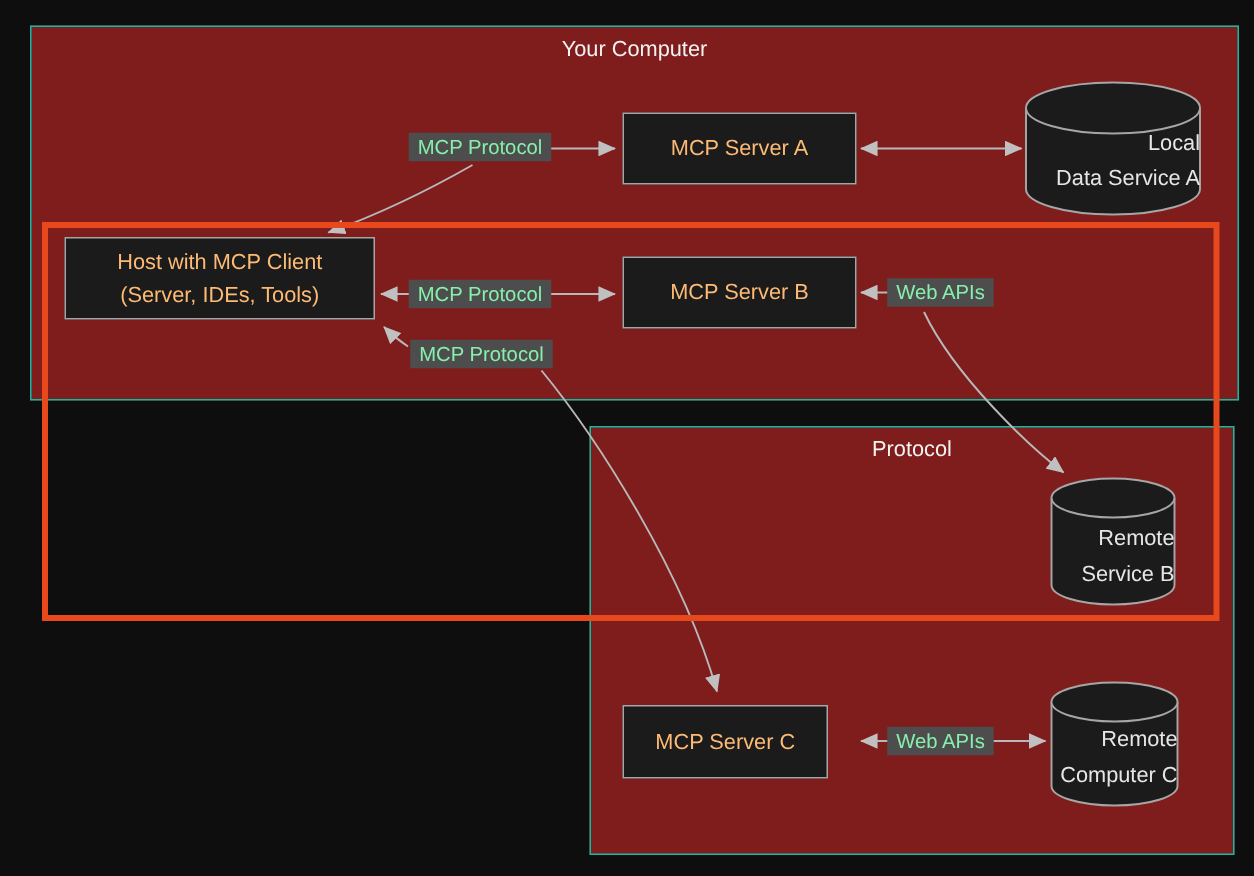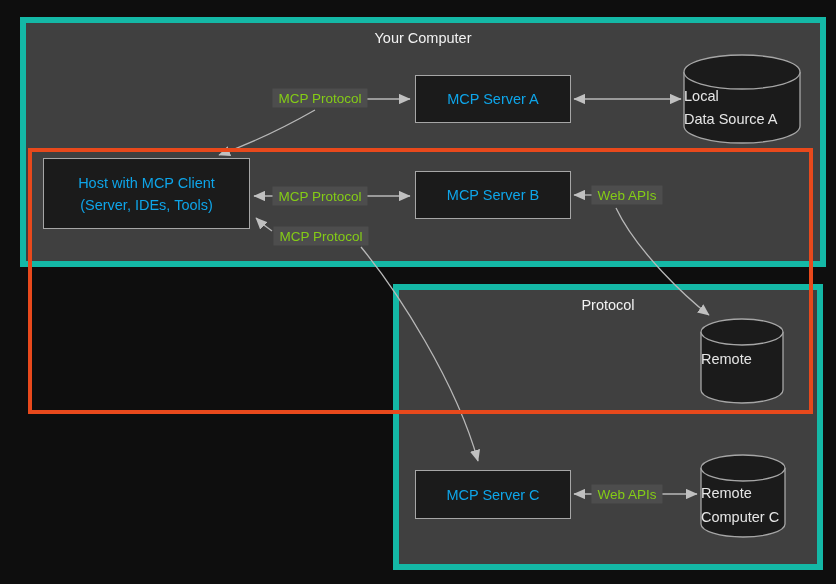--- a/index.html
+++ b/index.html
@@ -2,48 +2,48 @@
 <html><head>
 <meta charset="utf-8">
 <style>
   html,body { margin:0; padding:0; background:#0e0e0e; }
   * { box-sizing:border-box; font-family:"Liberation Sans", sans-serif; }
   #stage {
     position:relative; width:836px; height:584px; overflow:hidden;
     background:#0e0e0e;
   }
   .container {
-    position:absolute; background:#404040; border:6px solid #14b8a6;
+    position:absolute; background:#7f1d1d; border:1px solid #14b8a6;
   }
   #container-your-computer { left:20px; top:17px; width:806px; height:250px; }
   #container-internet      { left:393px; top:284px; width:430px; height:286px; }
   .container-title {
     width:100%; text-align:center; padding-top:7px;
     color:#f2f2f2; font-size:14.5px;
   }
   #edges-layer { position:absolute; left:0; top:0; width:836px; height:584px; }
   .node-box {
     position:absolute; background:#1b1b1b; border:1.5px solid #a6a6a6;
-    color:#0ea5e9; font-size:14.5px;
+    color:#fdba74; font-size:14.5px;
     display:flex; flex-direction:column; align-items:center; justify-content:center;
     text-align:center; line-height:22px;
   }
-  #node-host     { left:43px;  top:158px; width:207px; height:71px; }
+  #node-host     { left:43px;  top:158px; width:207px; height:55px; }
   #node-server-a { left:415px; top:75px;  width:156px; height:48px; }
   #node-server-b { left:415px; top:171px; width:156px; height:48px;text-align:right; }
-  #node-server-c { left:415px; top:470px; width:156px; height:49px; }
+  #node-server-c { left:415px; top:470px; width:137px; height:49px; }
   .cyl-text {
-    position:absolute; text-align:left; color:#e6e6e6; font-size:14.5px;
+    position:absolute; text-align:right; color:#e6e6e6; font-size:14.5px;
   }
   #cyl-text-local-a  { left:684px; top:85px;  width:116px; line-height:23px; }
   #cyl-text-remote-b { left:701px; top:347px; width:82px;  line-height:24px; }
   #cyl-text-remote-c { left:701px; top:481px; width:84px;  line-height:24px; }
   .edge-label {
     position:absolute; transform:translate(-50%,-50%);
-    background:#4d4d4d; color:#84cc16; font-size:13.5px;
+    background:#4d4d4d; color:#86efac; font-size:13.5px;
     padding:2px 6px; white-space:nowrap;
   }
   #label-mcp-a { left:320px; top:98px; }
   #label-mcp-b { left:320px; top:196px; }
   #label-mcp-c { left:321px; top:236px; }
   #label-web-b { left:627px; top:195px; }
   #label-web-c { left:627px; top:494px; }
   #highlight-rect {
     position:absolute; left:28px; top:148px; width:785px; height:266px;
     border:4px solid #e8491c; pointer-events:none;
@@ -104,24 +104,25 @@
   </div>
   <div class="node-box" id="node-server-b">
     <span>MCP Server B</span>
   </div>
   <div class="node-box" id="node-server-c">
     <span>MCP Server C</span>
   </div>
 
   <div class="cyl-text" id="cyl-text-local-a">
     <div>Local</div>
-    <div>Data Source A</div>
+    <div>Data Service A</div>
   </div>
   <div class="cyl-text" id="cyl-text-remote-b">
     <div>Remote</div>
+    <div>Service B</div>
   </div>
   <div class="cyl-text" id="cyl-text-remote-c">
     <div>Remote</div>
     <div>Computer C</div>
   </div>
 
   <div class="edge-label" id="label-mcp-a">MCP Protocol</div>
   <div class="edge-label" id="label-mcp-b">MCP Protocol</div>
   <div class="edge-label" id="label-mcp-c">MCP Protocol</div>
   <div class="edge-label" id="label-web-b">Web APIs</div>

